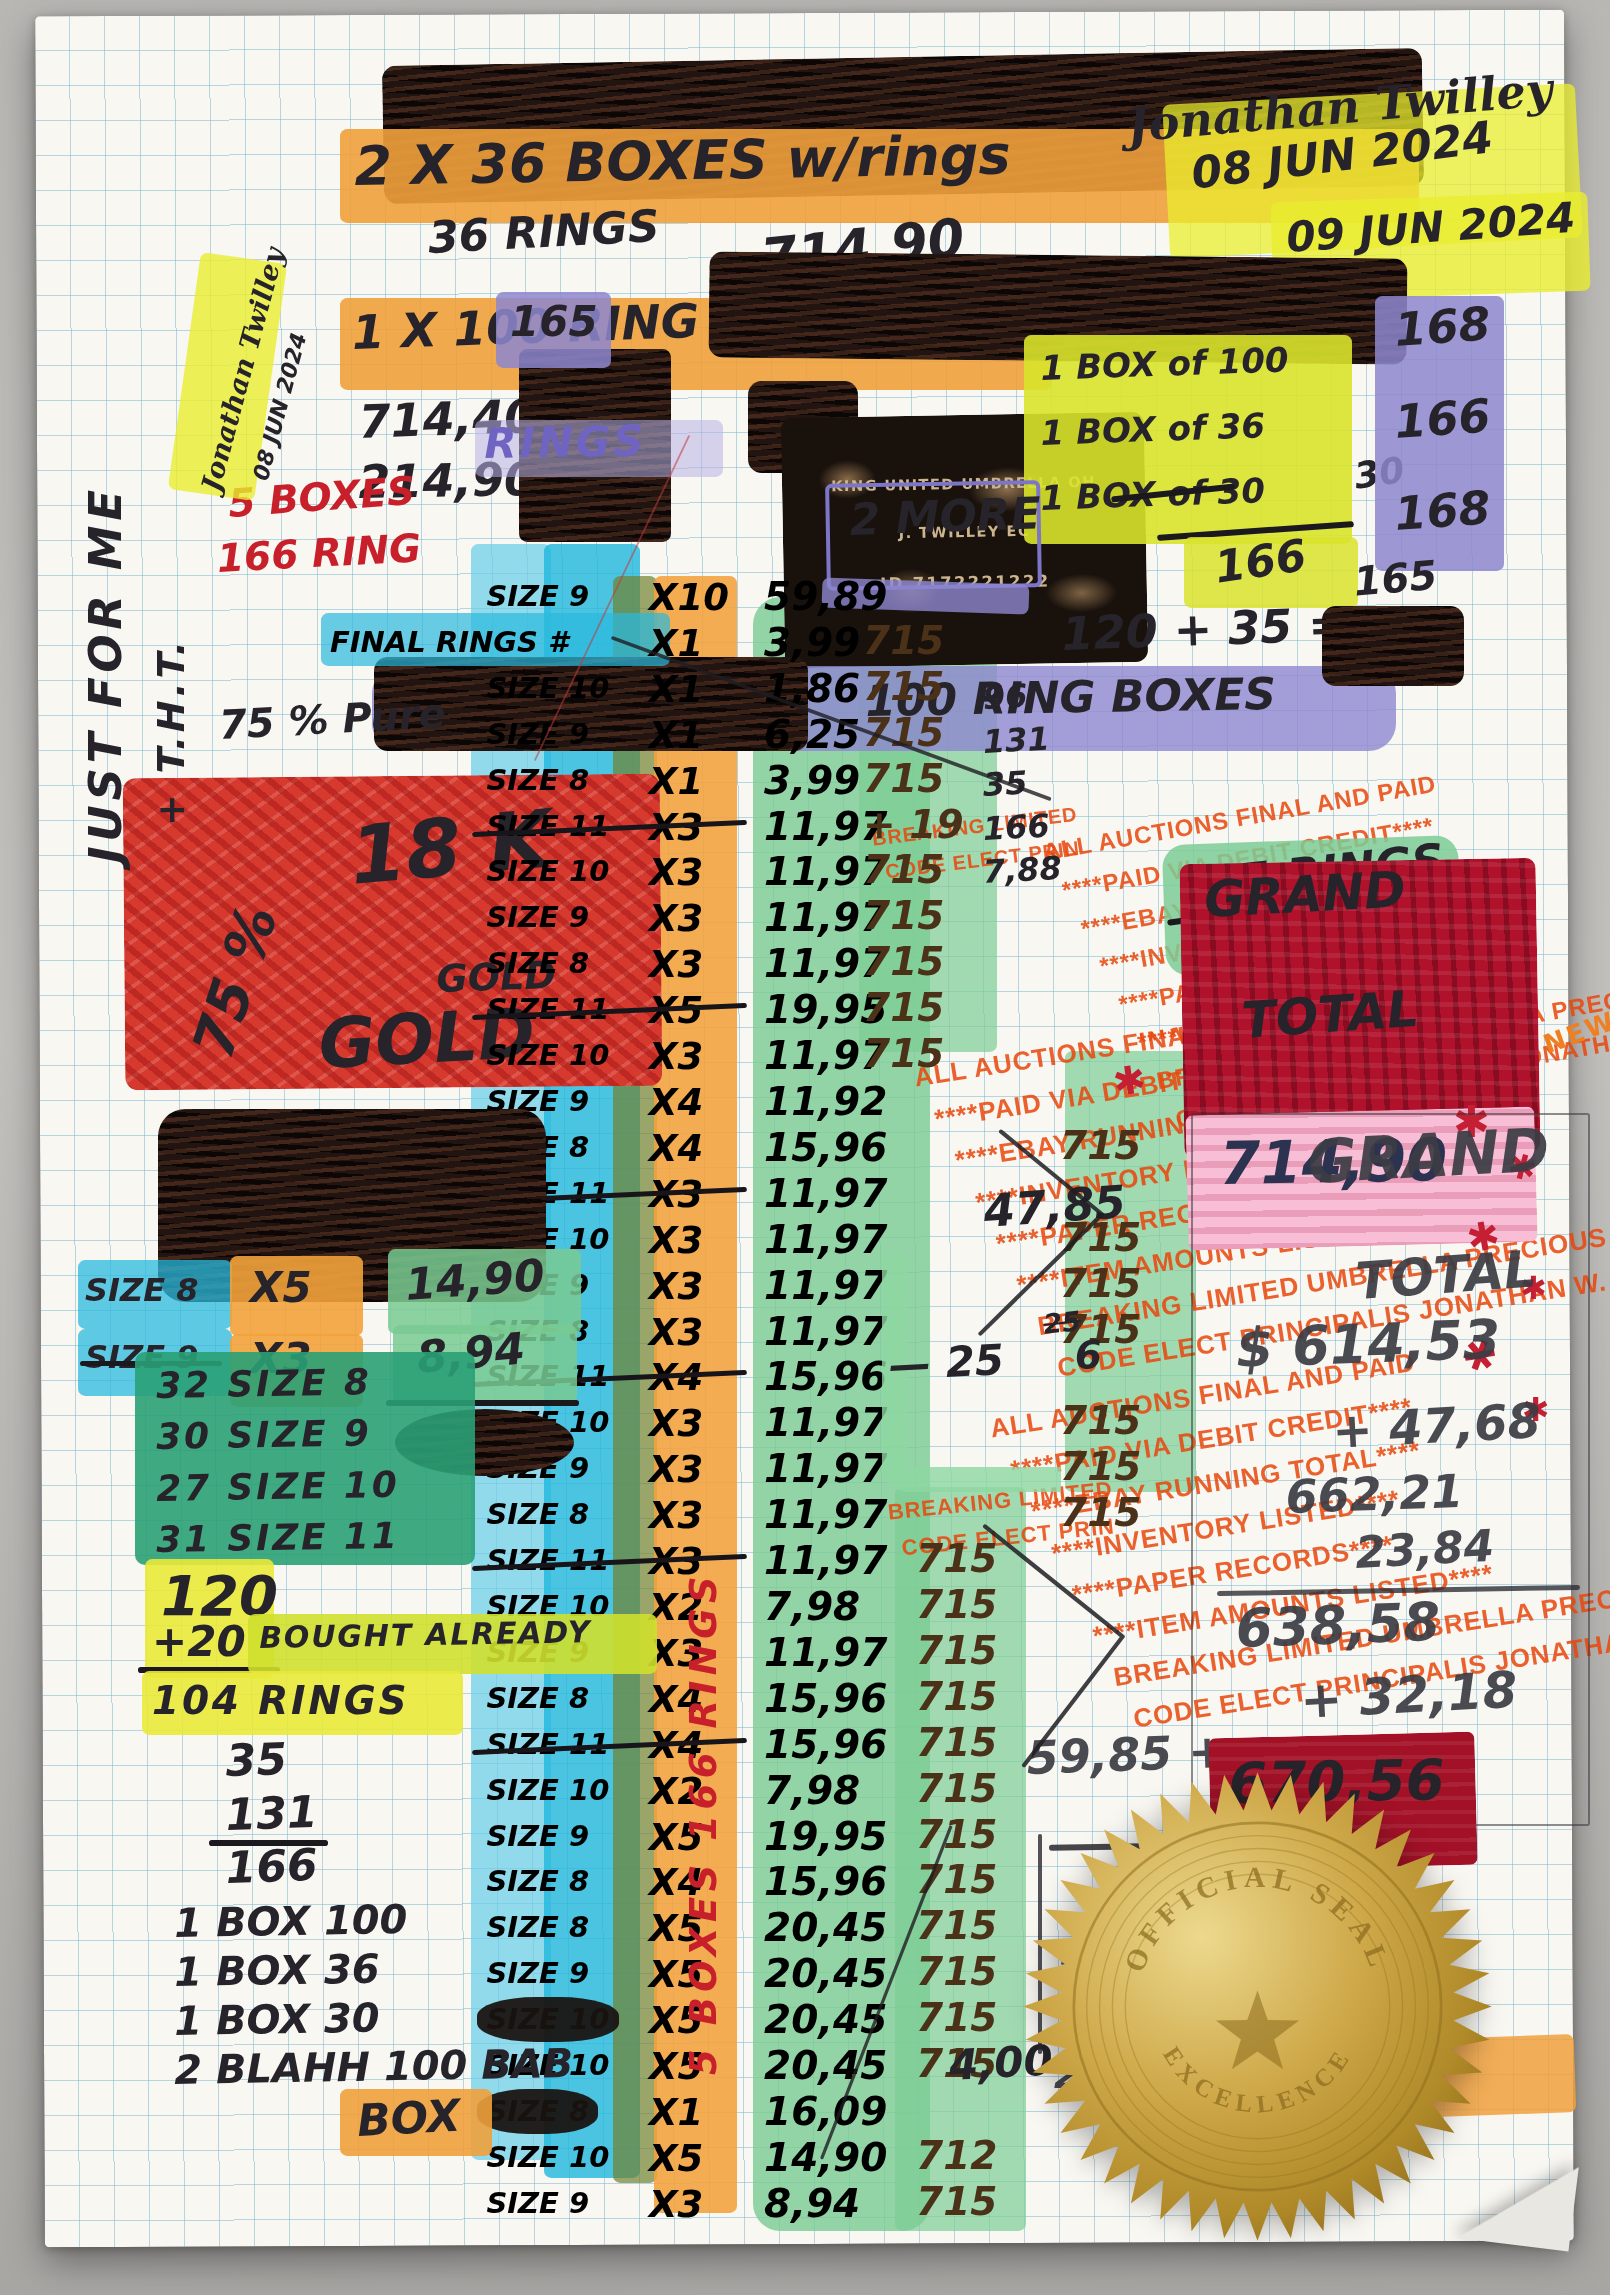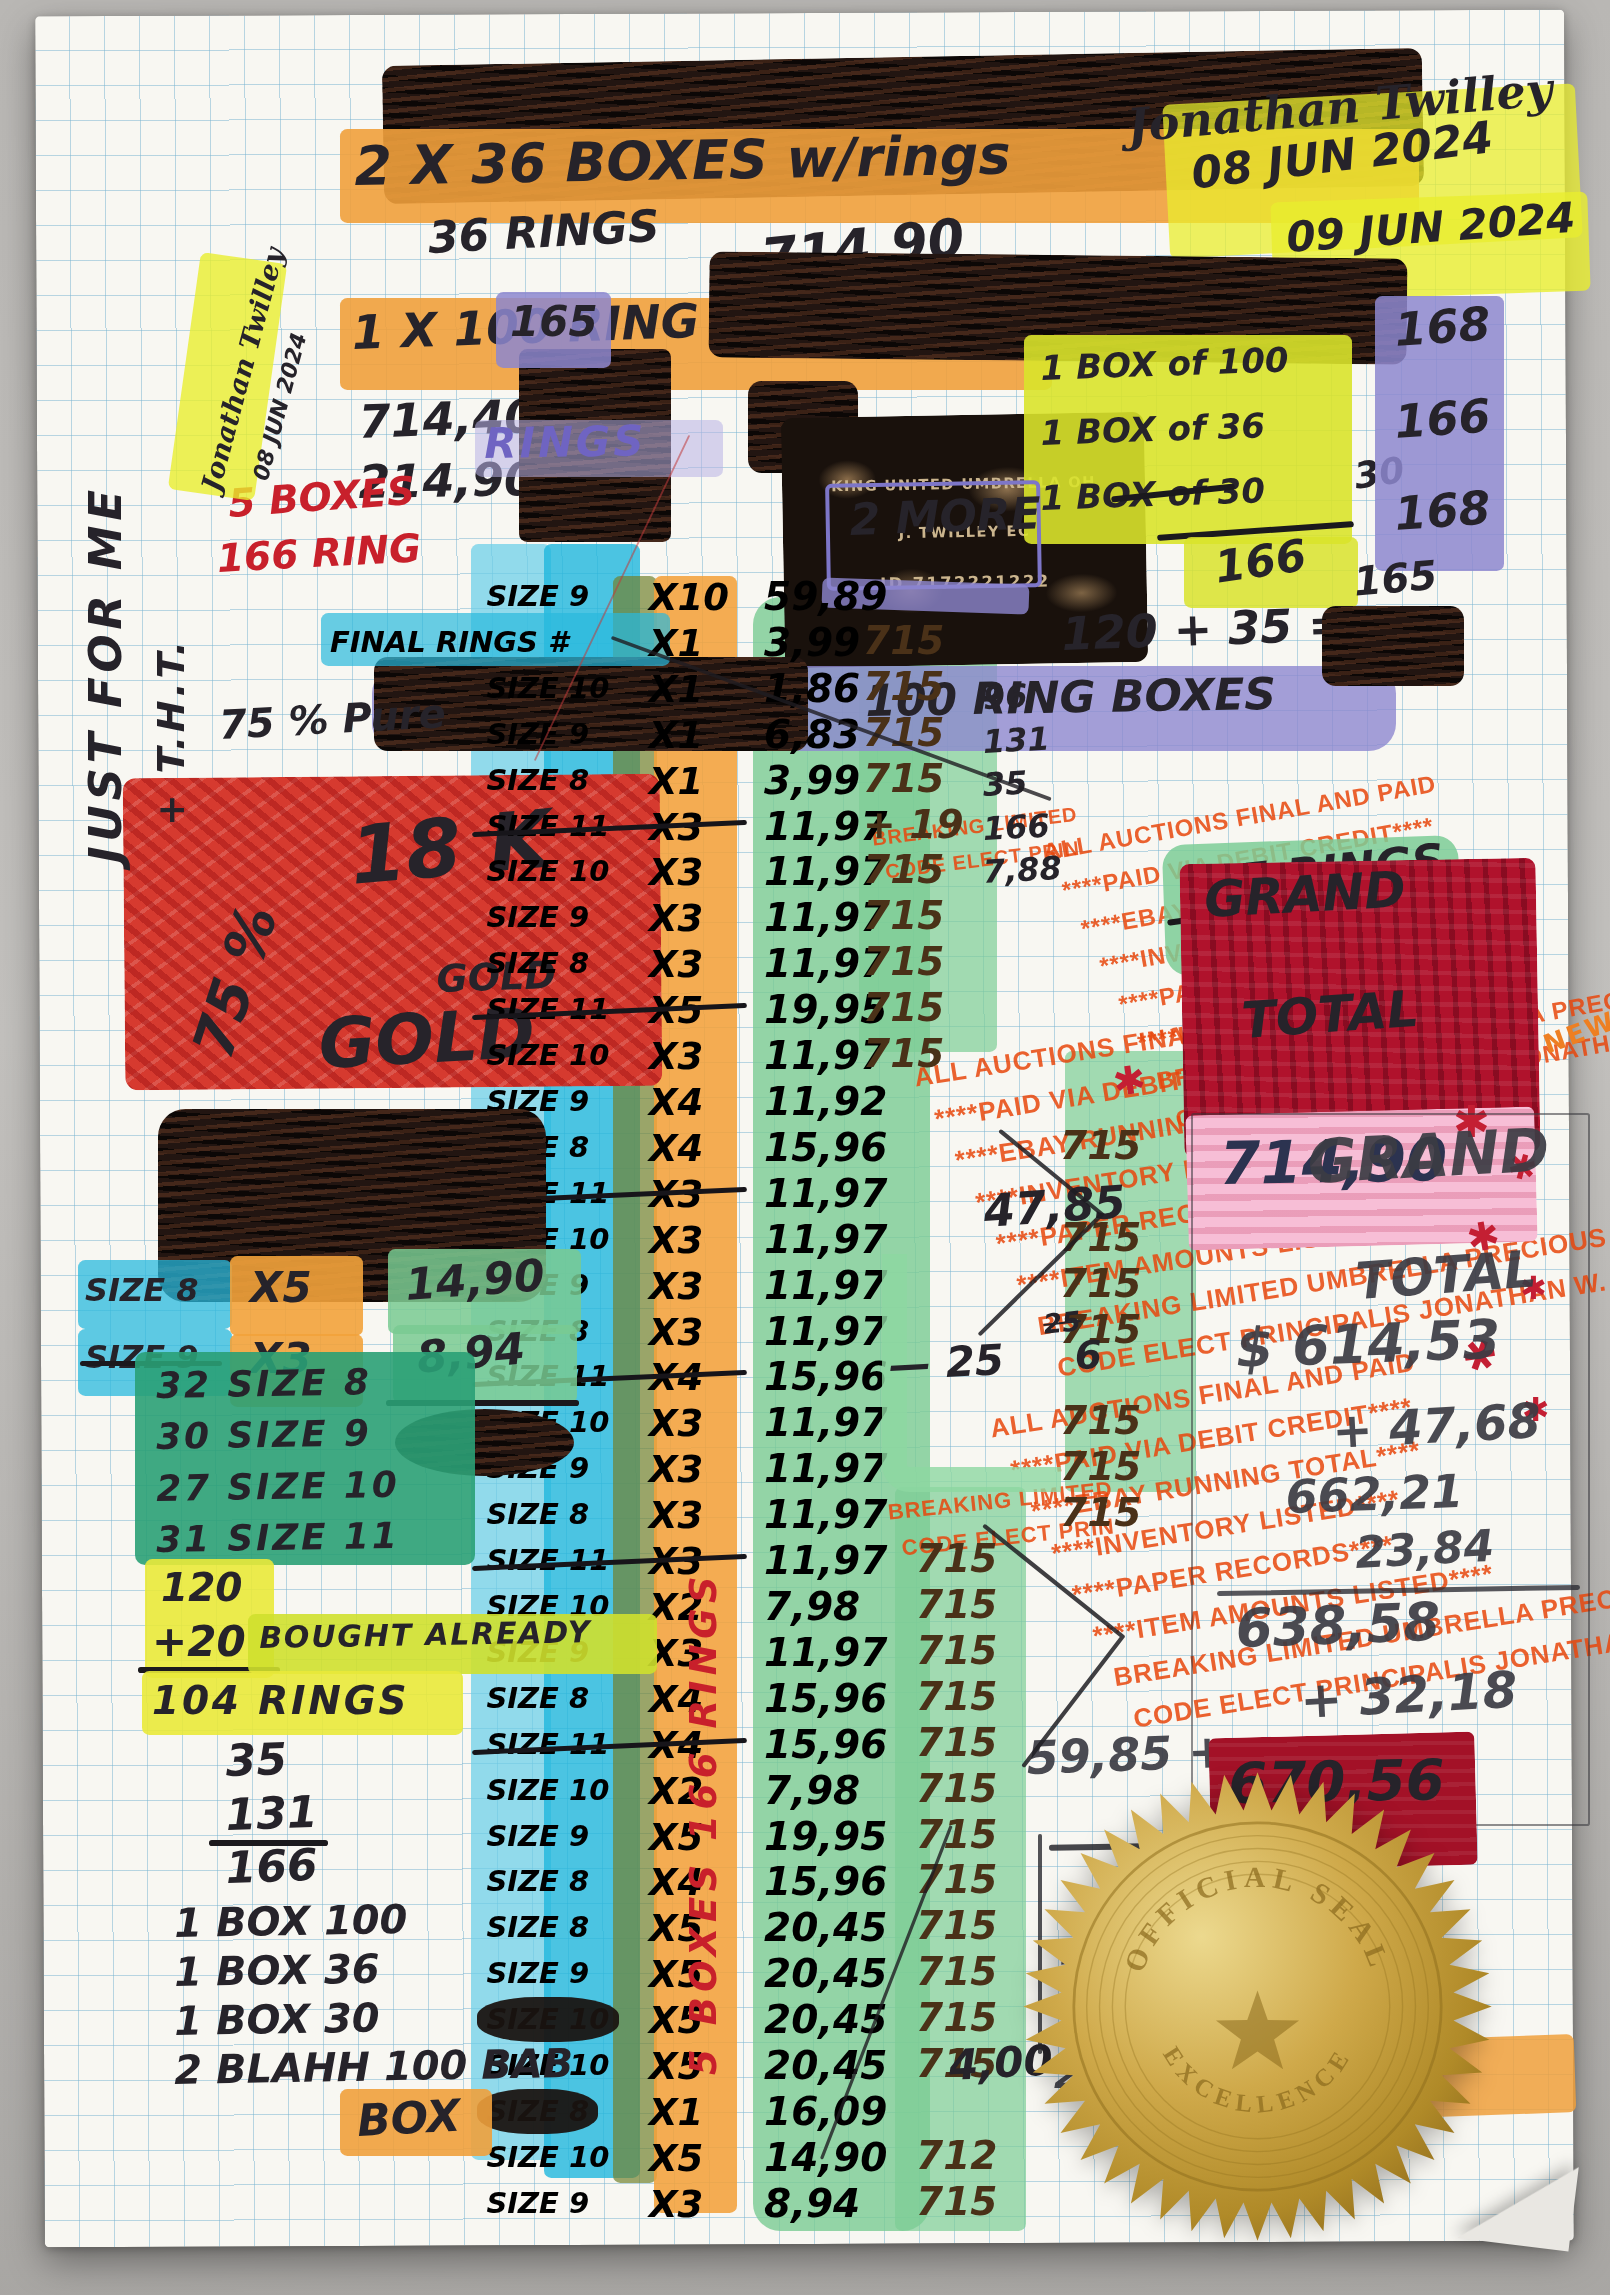--- a/index.html
+++ b/index.html
@@ -223,21 +223,21 @@
     <div class="lrow col-a" style="top: 92px;">
       <span class="sz">SIZE 10</span>
       <span class="qt">X1</span>
       <span class="pr">1,86</span>
       <span class="bt">715</span>
     </div>
 
     <div class="lrow col-a" style="top: 138px;">
       <span class="sz">SIZE 9</span>
       <span class="qt">X1</span>
-      <span class="pr">6,83</span>
+      <span class="pr">6,25</span>
       <span class="bt">715</span>
     </div>
 
     <div class="lrow col-a" style="top: 184px;">
       <span class="sz">SIZE 8</span>
       <span class="qt">X1</span>
       <span class="pr">3,99</span>
       <span class="bt">715</span>
     </div>
 
@@ -522,21 +522,21 @@
 <div class="hl" style="left:135px;top:1352px;width:340px;height:213px;background:#2aa076;opacity:.9;border-radius:10px"></div>
 <div class="abs" style="left:156px;top:1368px">
 
 <div class="ink" style="left:0;top:0;font-size:36px;letter-spacing:2.8px;transform:rotate(-1deg)">32 SIZE 8</div>
     <div class="ink" style="left: 0px; top: 51px; font-size: 36px; letter-spacing: 2.8px; transform: rotate(-1deg);">30 SIZE 9</div>
     <div class="ink" style="left: 0px; top: 103px; font-size: 36px; letter-spacing: 2.8px; transform: rotate(-1deg);">27 SIZE 10</div>
     <div class="ink" style="left: 0px; top: 154px; font-size: 36px; letter-spacing: 2.8px; transform: rotate(-1deg);">31 SIZE 11</div>
   </div>
 
 <div class="hl" style="left:145px;top:1559px;width:129px;height:119px;background:#e9e93a;opacity:.9"></div>
-<div class="ink" style="left:161px;top:1568px;font-size:39px">120</div>
+<div class="ink" style="left:161px;top:1568px;font-size:56px">120</div>
 <div class="ink" style="left:152px;top:1621px;font-size:42px">+20</div>
 <div class="hline" style="left:138px;top:1667px;width:142px"></div>
 <div class="hl" style="left:248px;top:1614px;width:409px;height:60px;background:#cfe02e;opacity:.9"></div>
 <div class="ink" style="left:259px;top:1623px;font-size:30px;letter-spacing:1.8px;transform:rotate(-1deg)">BOUGHT ALREADY</div>
 <div class="hl" style="left:142px;top:1671px;width:321px;height:64px;background:#e9e93a;opacity:.9"></div>
 <div class="ink" style="left:152px;top:1681px;font-size:39px;letter-spacing:2.8px">104 RINGS</div>
 
 <div class="abs" style="left:225px;top:1739px">
 
 <div class="ink" style="left:0;top:0;font-size:44px;transform:rotate(-2deg)">35</div>

